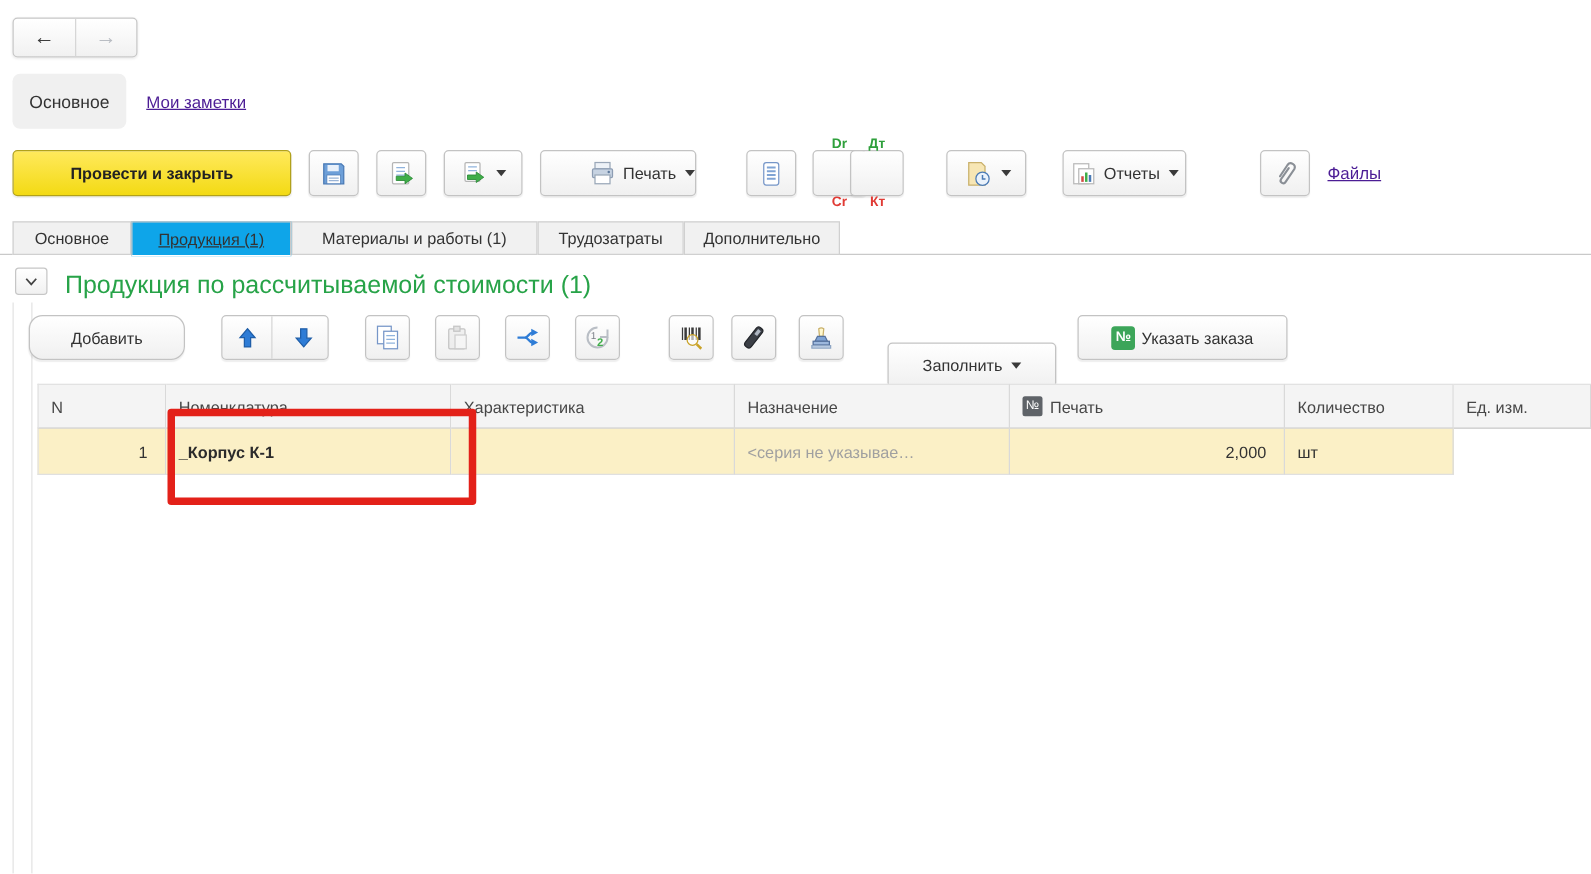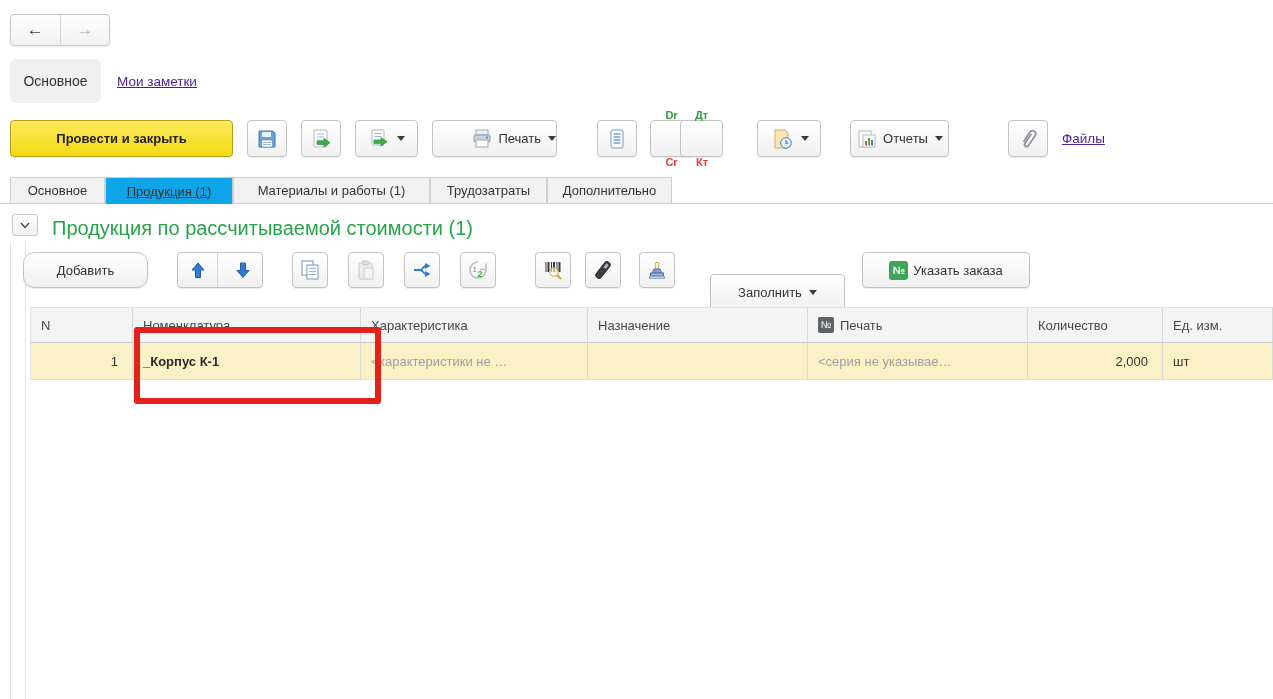--- a/index.html
+++ b/index.html
@@ -367,21 +367,20 @@
       <div class="th">
         <span class="badge-dark">№</span>
         <span>Печать</span>
       </div>
       <div class="th">Количество</div>
       <div class="th">Ед. изм.</div>
     </div>
     <div class="trow">
       <div class="td num">1</div>
       <div class="td bold">_Корпус К-1</div>
-      <div class="td ph">&lt;характеристики не …</div>
       <div class="td"></div>
       <div class="td ph">&lt;серия не указывае…</div>
       <div class="td num">2,000</div>
       <div class="td">шт</div>
     </div>
   </div>
 
   <div class="annotation"></div>
 
 </div>

